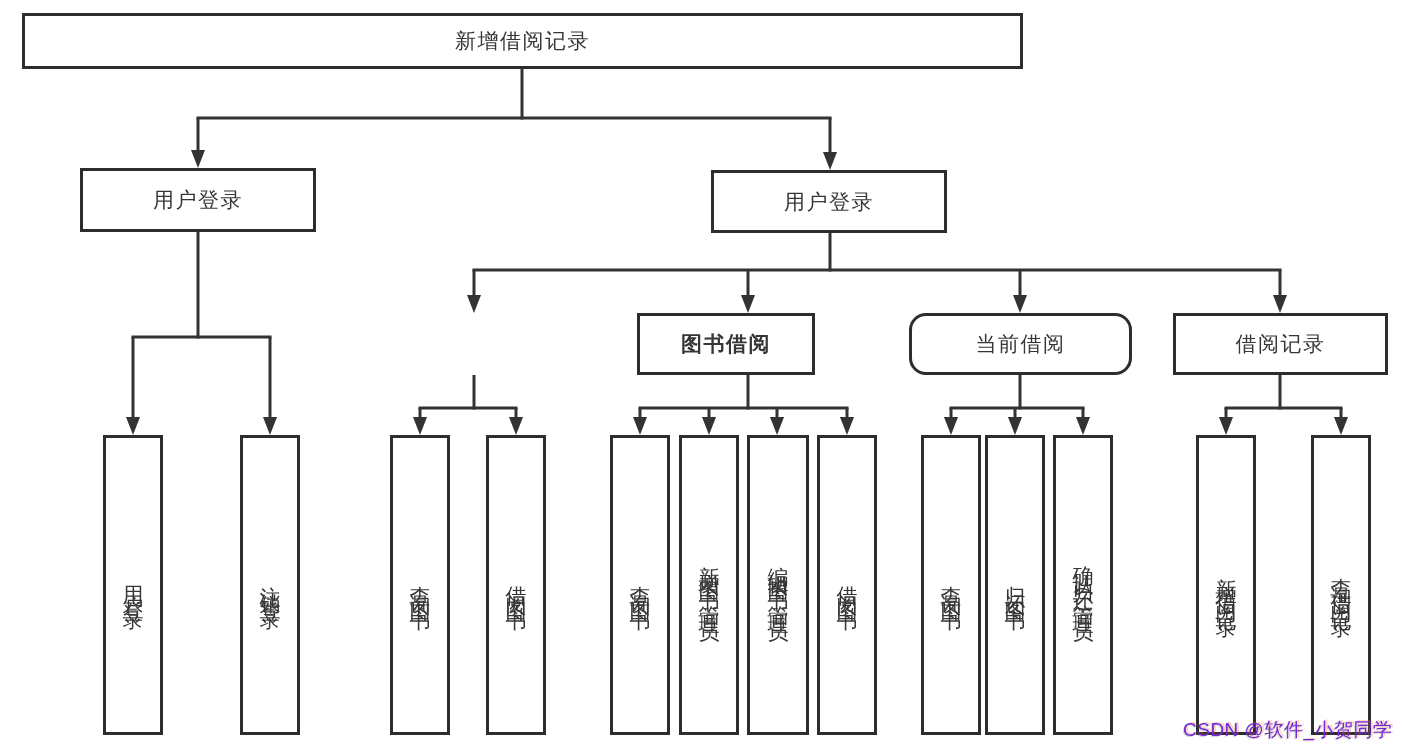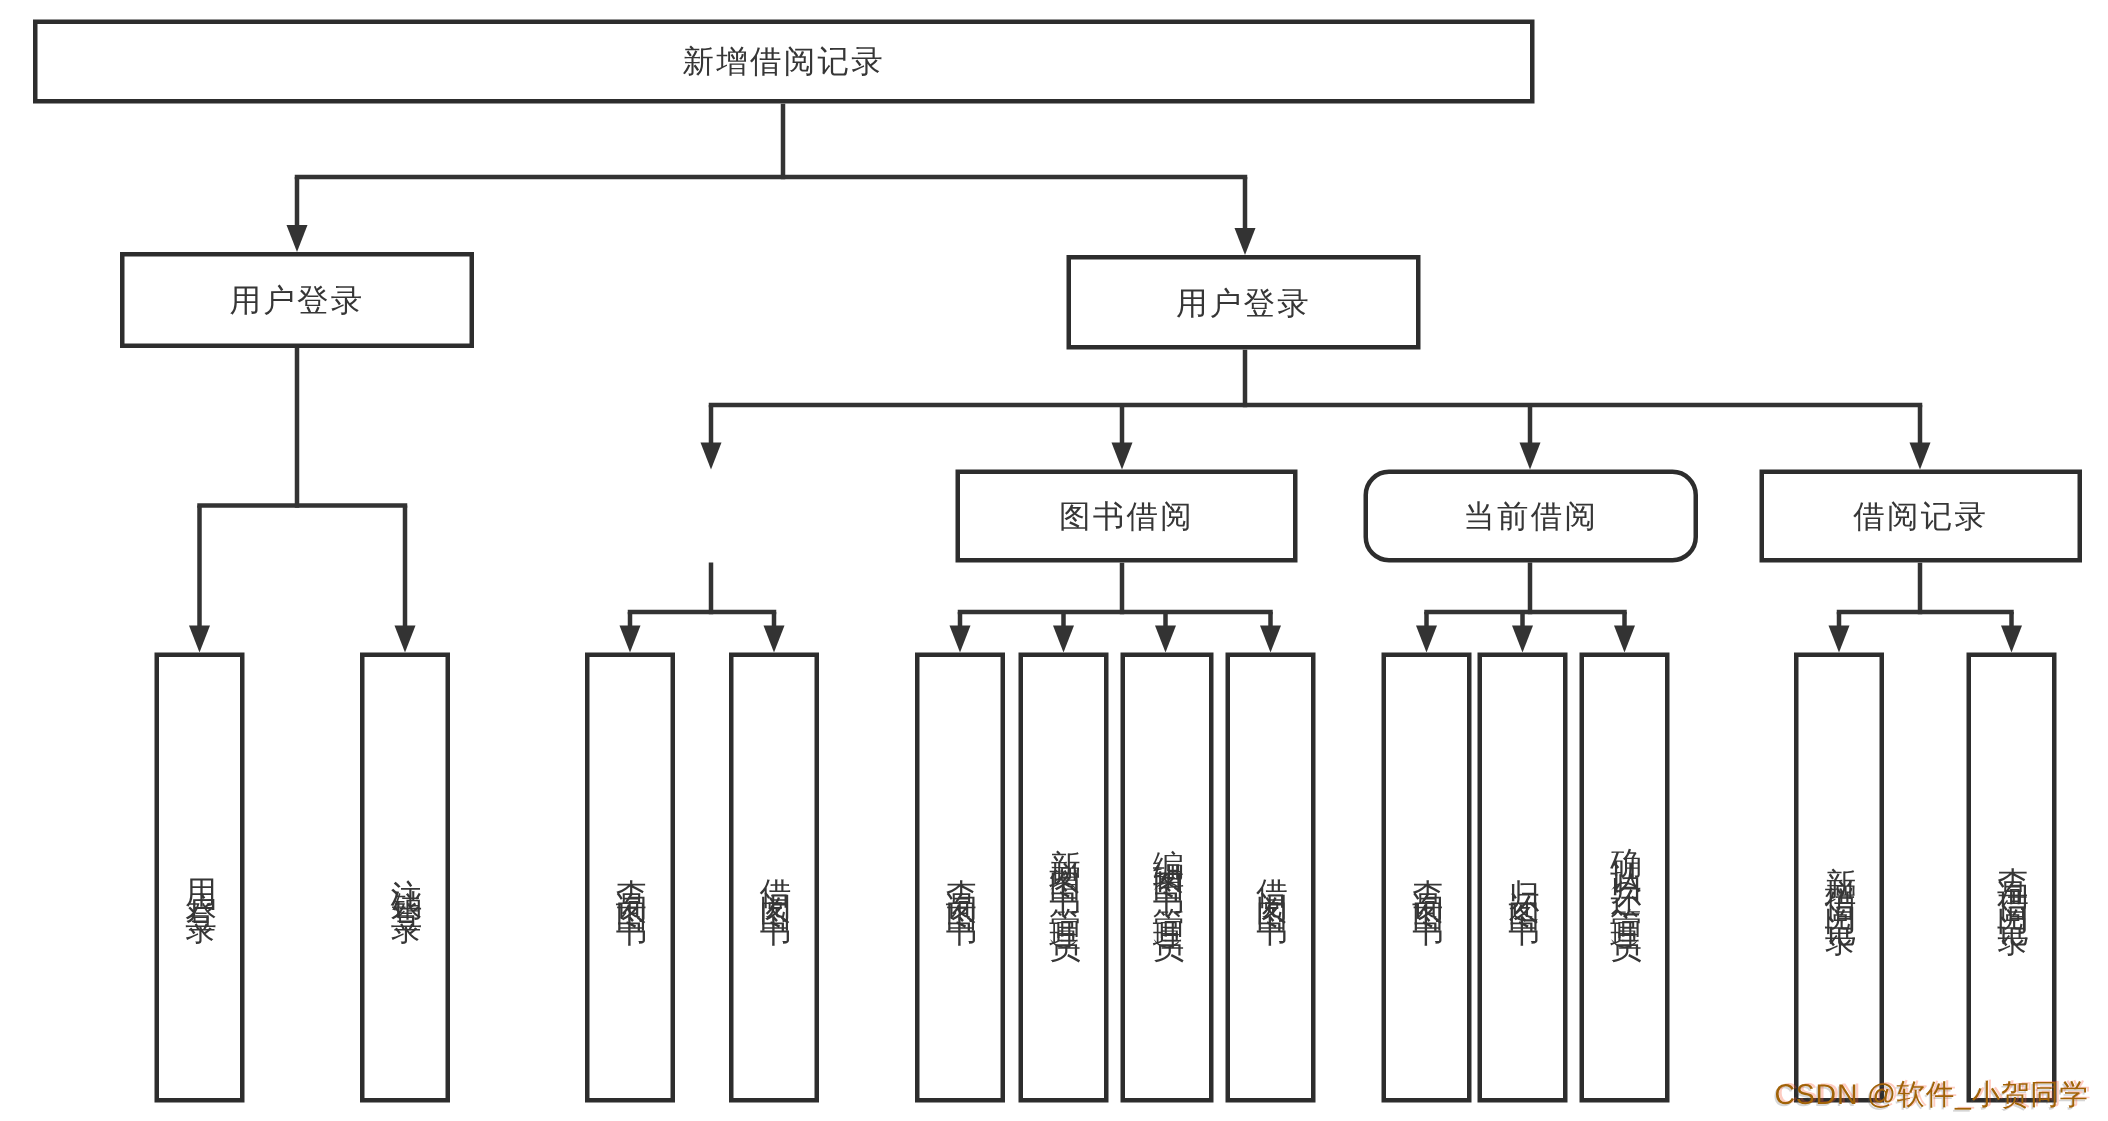--- a/index.html
+++ b/index.html
@@ -15,21 +15,21 @@
     border:3px solid #2d2d2d; color:#363636;
     display:flex; align-items:center; justify-content:center;
   }
   .hbox { font-size:21px; letter-spacing:1.5px; }
   .vbox span {
     writing-mode:vertical-rl; text-orientation:mixed;
     font-size:21px; letter-spacing:8px; line-height:1.15; color:#363636;
   }
   .watermark {
     position:absolute; left:1183px; top:717px; width:222px;
-    font-size:19px; color:#a16207; letter-spacing:0.5px; white-space:nowrap;
+    font-size:19px; color:#6d28d9; letter-spacing:0.5px; white-space:nowrap;
     text-shadow: 2px -1px 0 rgba(252,85,49,0.30), -1px 1px 0 rgba(90,90,90,0.25);
   }
 </style>
 </head>
 <body>
 
 <div class="canvas">
 
   <svg class="connectors" viewBox="0 0 1405 747" xmlns="http://www.w3.org/2000/svg">
 
@@ -91,21 +91,21 @@
     <polygon points="1219,417 1233,417 1226,435"></polygon>
     <line x1="1341" y1="408" x2="1341" y2="420"></line>
     <polygon points="1334,417 1348,417 1341,435"></polygon>
   </svg>
 
   <div class="box hbox" style="left:22px; top:13px; width:1001px; height:56px;">新增借阅记录</div>
 
   <div class="box hbox" style="left:80px; top:168px; width:236px; height:64px;">用户登录</div>
   <div class="box hbox" style="left:711px; top:170px; width:236px; height:63px;">用户登录</div>
 
-  <div class="box hbox" style="left:637px; top:313px; width:228px; height:62px;">图书借阅</div>
+  <div class="box hbox" style="left:637px; top:313px; width:178px; height:62px;font-weight:bold;">图书借阅</div>
   <div class="box hbox" style="left:909px; top:313px; width:223px; height:62px;border-radius:17px;">当前借阅</div>
   <div class="box hbox" style="left:1173px; top:313px; width:215px; height:62px;">借阅记录</div>
 
   <div class="box vbox" style="left:103px; top:435px; width:60px; height:300px;">
     <span>用户登录</span>
   </div>
   <div class="box vbox" style="left:240px; top:435px; width:60px; height:300px;">
     <span>注销登录</span>
   </div>
 

